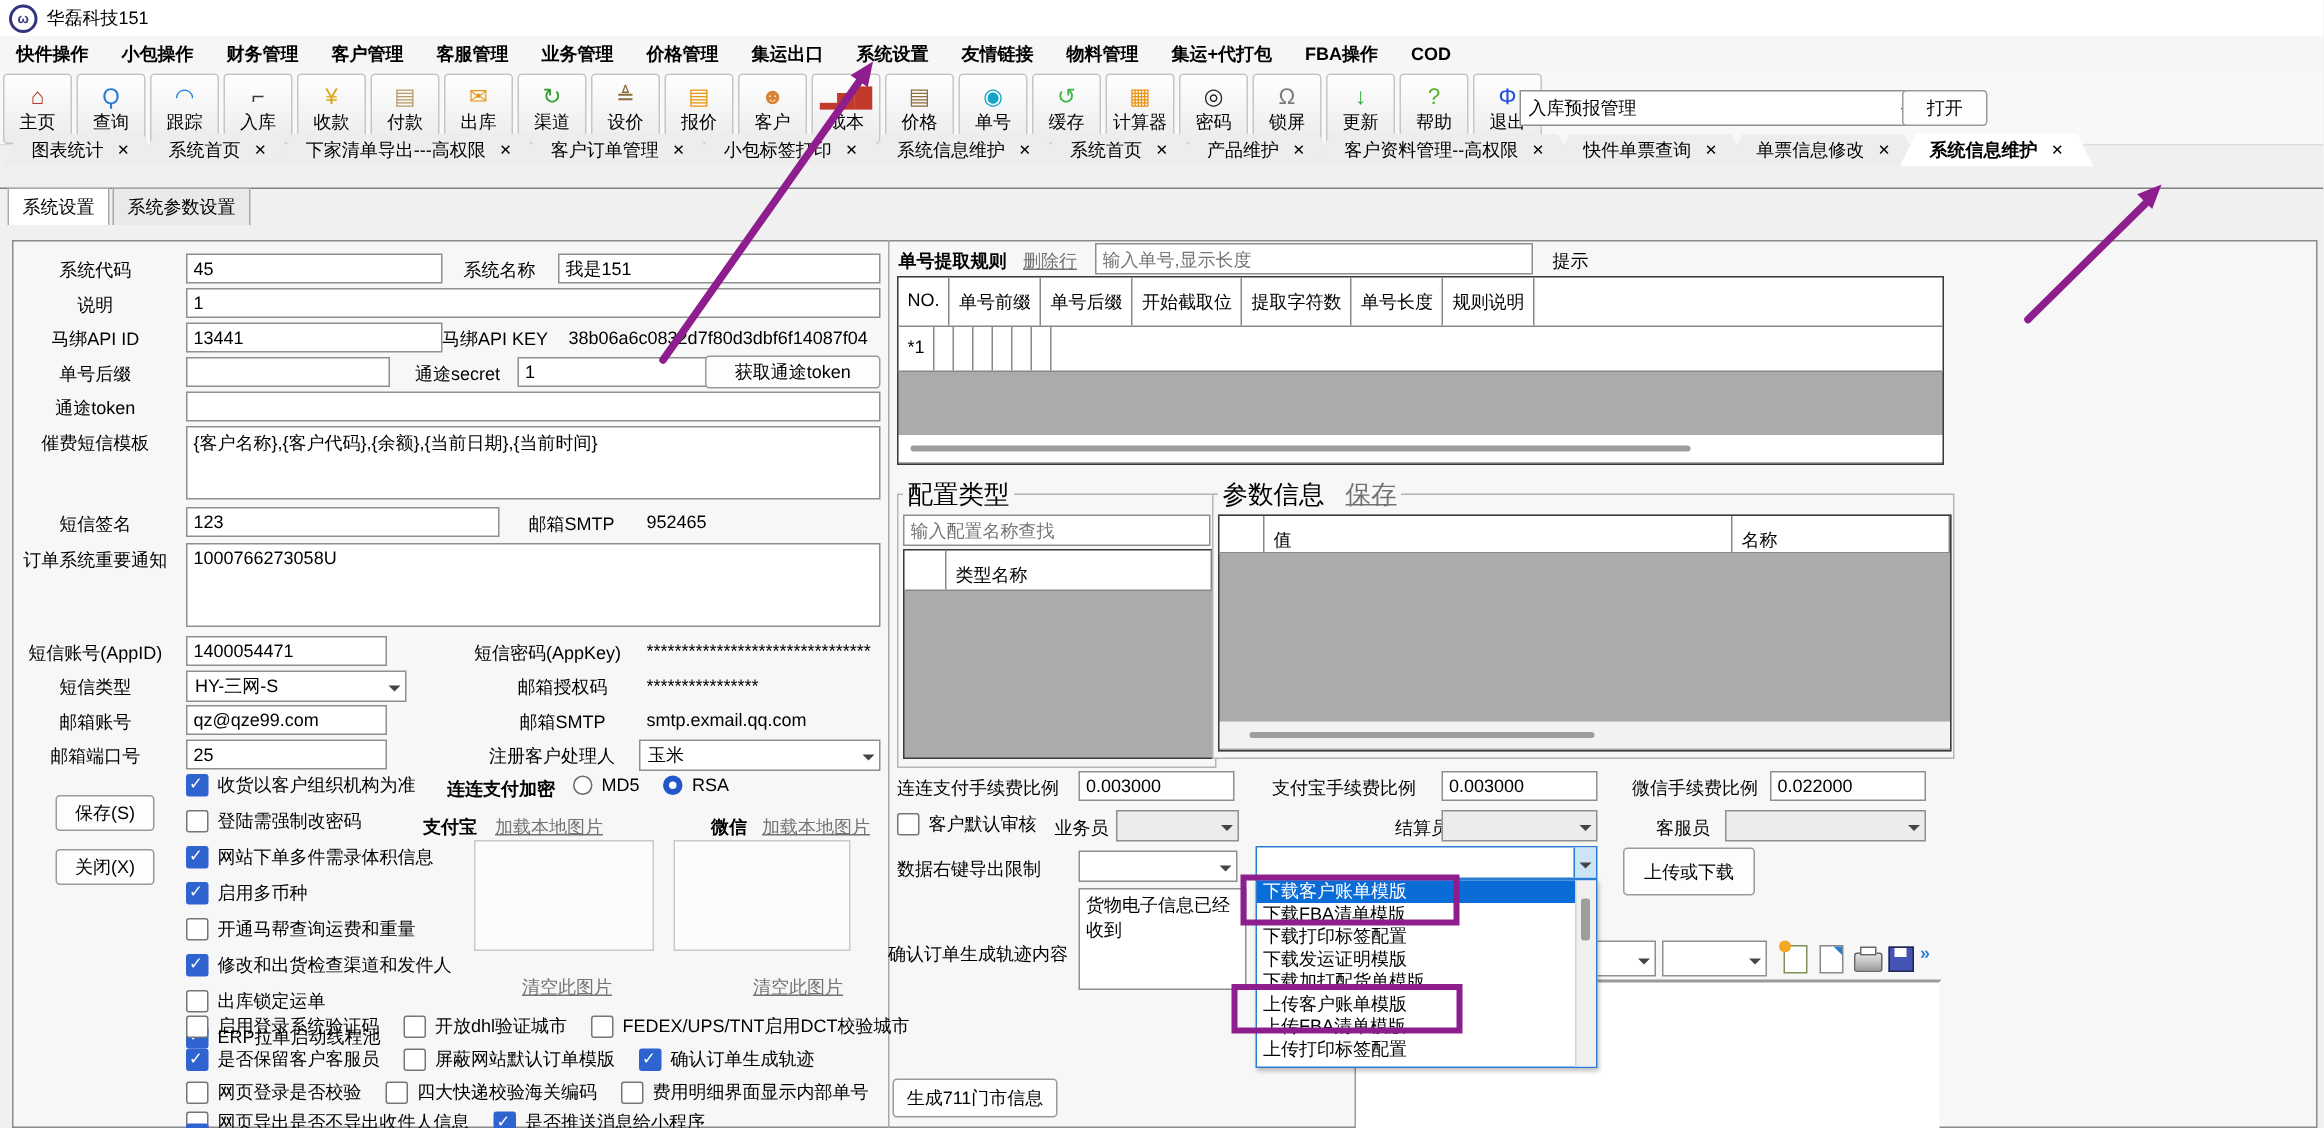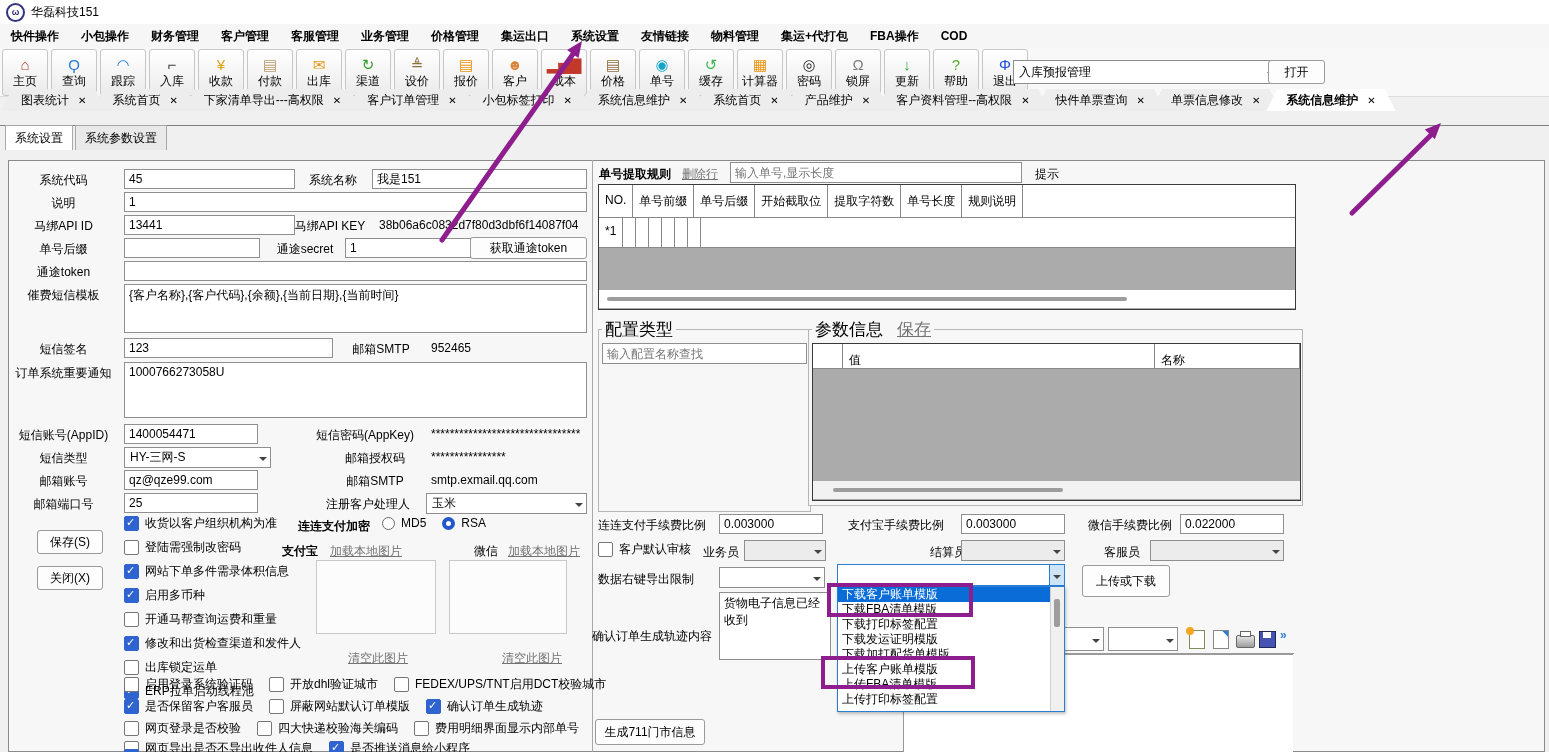--- a/index.html
+++ b/index.html
@@ -485,21 +485,21 @@
 
     <div class="cbrow">
       <span class="radio on"></span>
       <span>RSA</span>
     </div>
   </div>
 <div class="llab" style="left:282px;top:543px;font-weight:bold">支付宝</div>
 <span class="lnk llab" style="left:330px;top:543px">加载本地图片</span>
 <div class="imgbox" style="left:316px;top:560px;width:118px;height:72px"></div>
 <span class="lnk llab" style="left:348px;top:650px">清空此图片</span>
-<div class="llab" style="left:474px;top:543px;font-weight:normal">微信</div>
+<div class="llab" style="left:474px;top:543px;font-weight:bold">微信</div>
 <span class="lnk llab" style="left:508px;top:543px">加载本地图片</span>
 <div class="imgbox" style="left:449px;top:560px;width:116px;height:72px"></div>
 <span class="lnk llab" style="left:502px;top:650px">清空此图片</span>
 
 <div class="llab" style="left:599px;top:166px;font-weight:bold">单号提取规则</div>
 <span class="lnk llab" style="left:682px;top:166px">删除行</span>
 <input class="ti" style="left: 730px; top: 162px; width: 292px; height: 21px;" placeholder="输入单号,显示长度">
 <div class="llab" style="left:1035px;top:166px">提示</div>
 
 <div class="gtable" style="left:598px;top:184px;width:696px;height:124px">
@@ -526,20 +526,27 @@
   <div class="scrollstrip" style="height:18px;background:#fff">
     <div class="thumb" style="left:8px;top:7px;width:520px;height:4px"></div>
   </div>
 </div>
 
 <fieldset class="grp" style="left:598px;top:318px;width:205px;height:188px">
   <legend>
       <span>配置类型</span>
     </legend>
   <input class="ti" style="position: static; display: block; width: 100%; height: 21px;" placeholder="输入配置名称查找">
+  <div class="gtable" style="position:static;margin-top:2px;width:100%;height:138px">
+    <div class="gt-head" style="height:26px">
+      <div style="width:28px"></div>
+      <div style="flex:1">类型名称</div>
+    </div>
+    <div style="height:112px"></div>
+  </div>
 </fieldset>
 
 <fieldset class="grp" style="left:808px;top:318px;width:487px;height:182px">
   <legend>
     <span>参数信息</span>
     <span class="lnk">保存</span>
   </legend>
   <div class="gtable" style="position:static;width:100%;height:156px">
     <div class="gt-head" style="height:24px">
       <div style="width:30px"></div>

